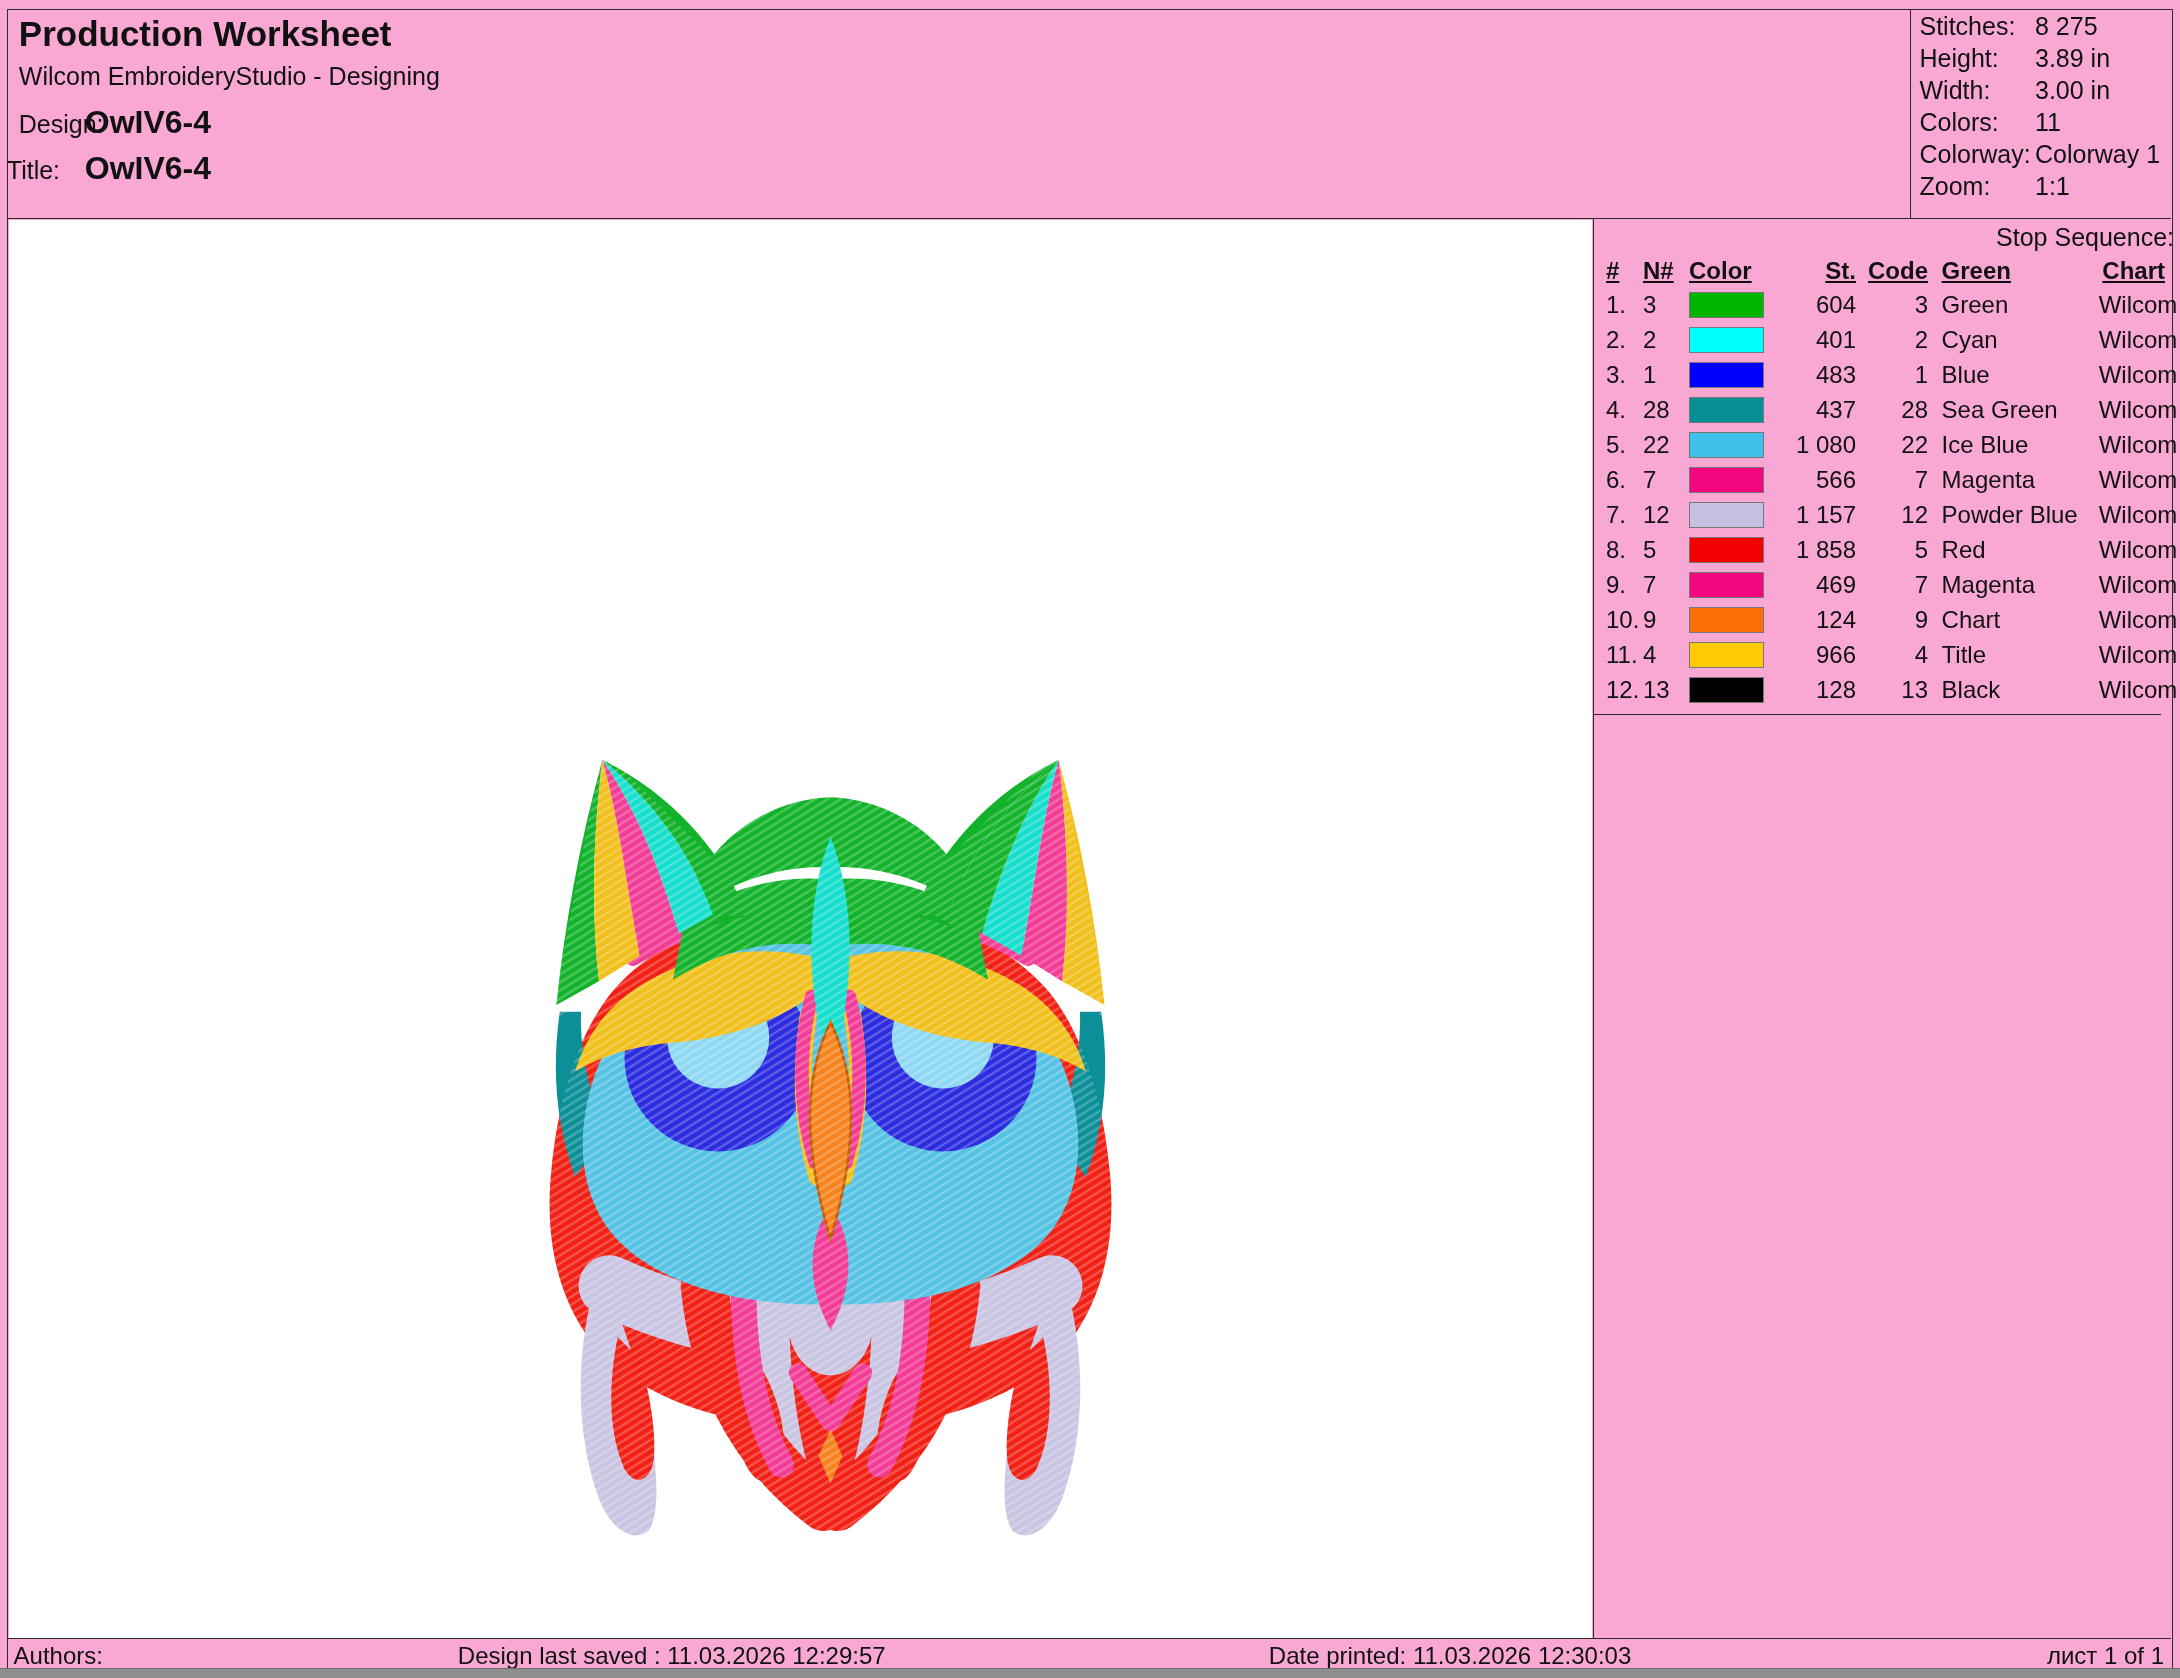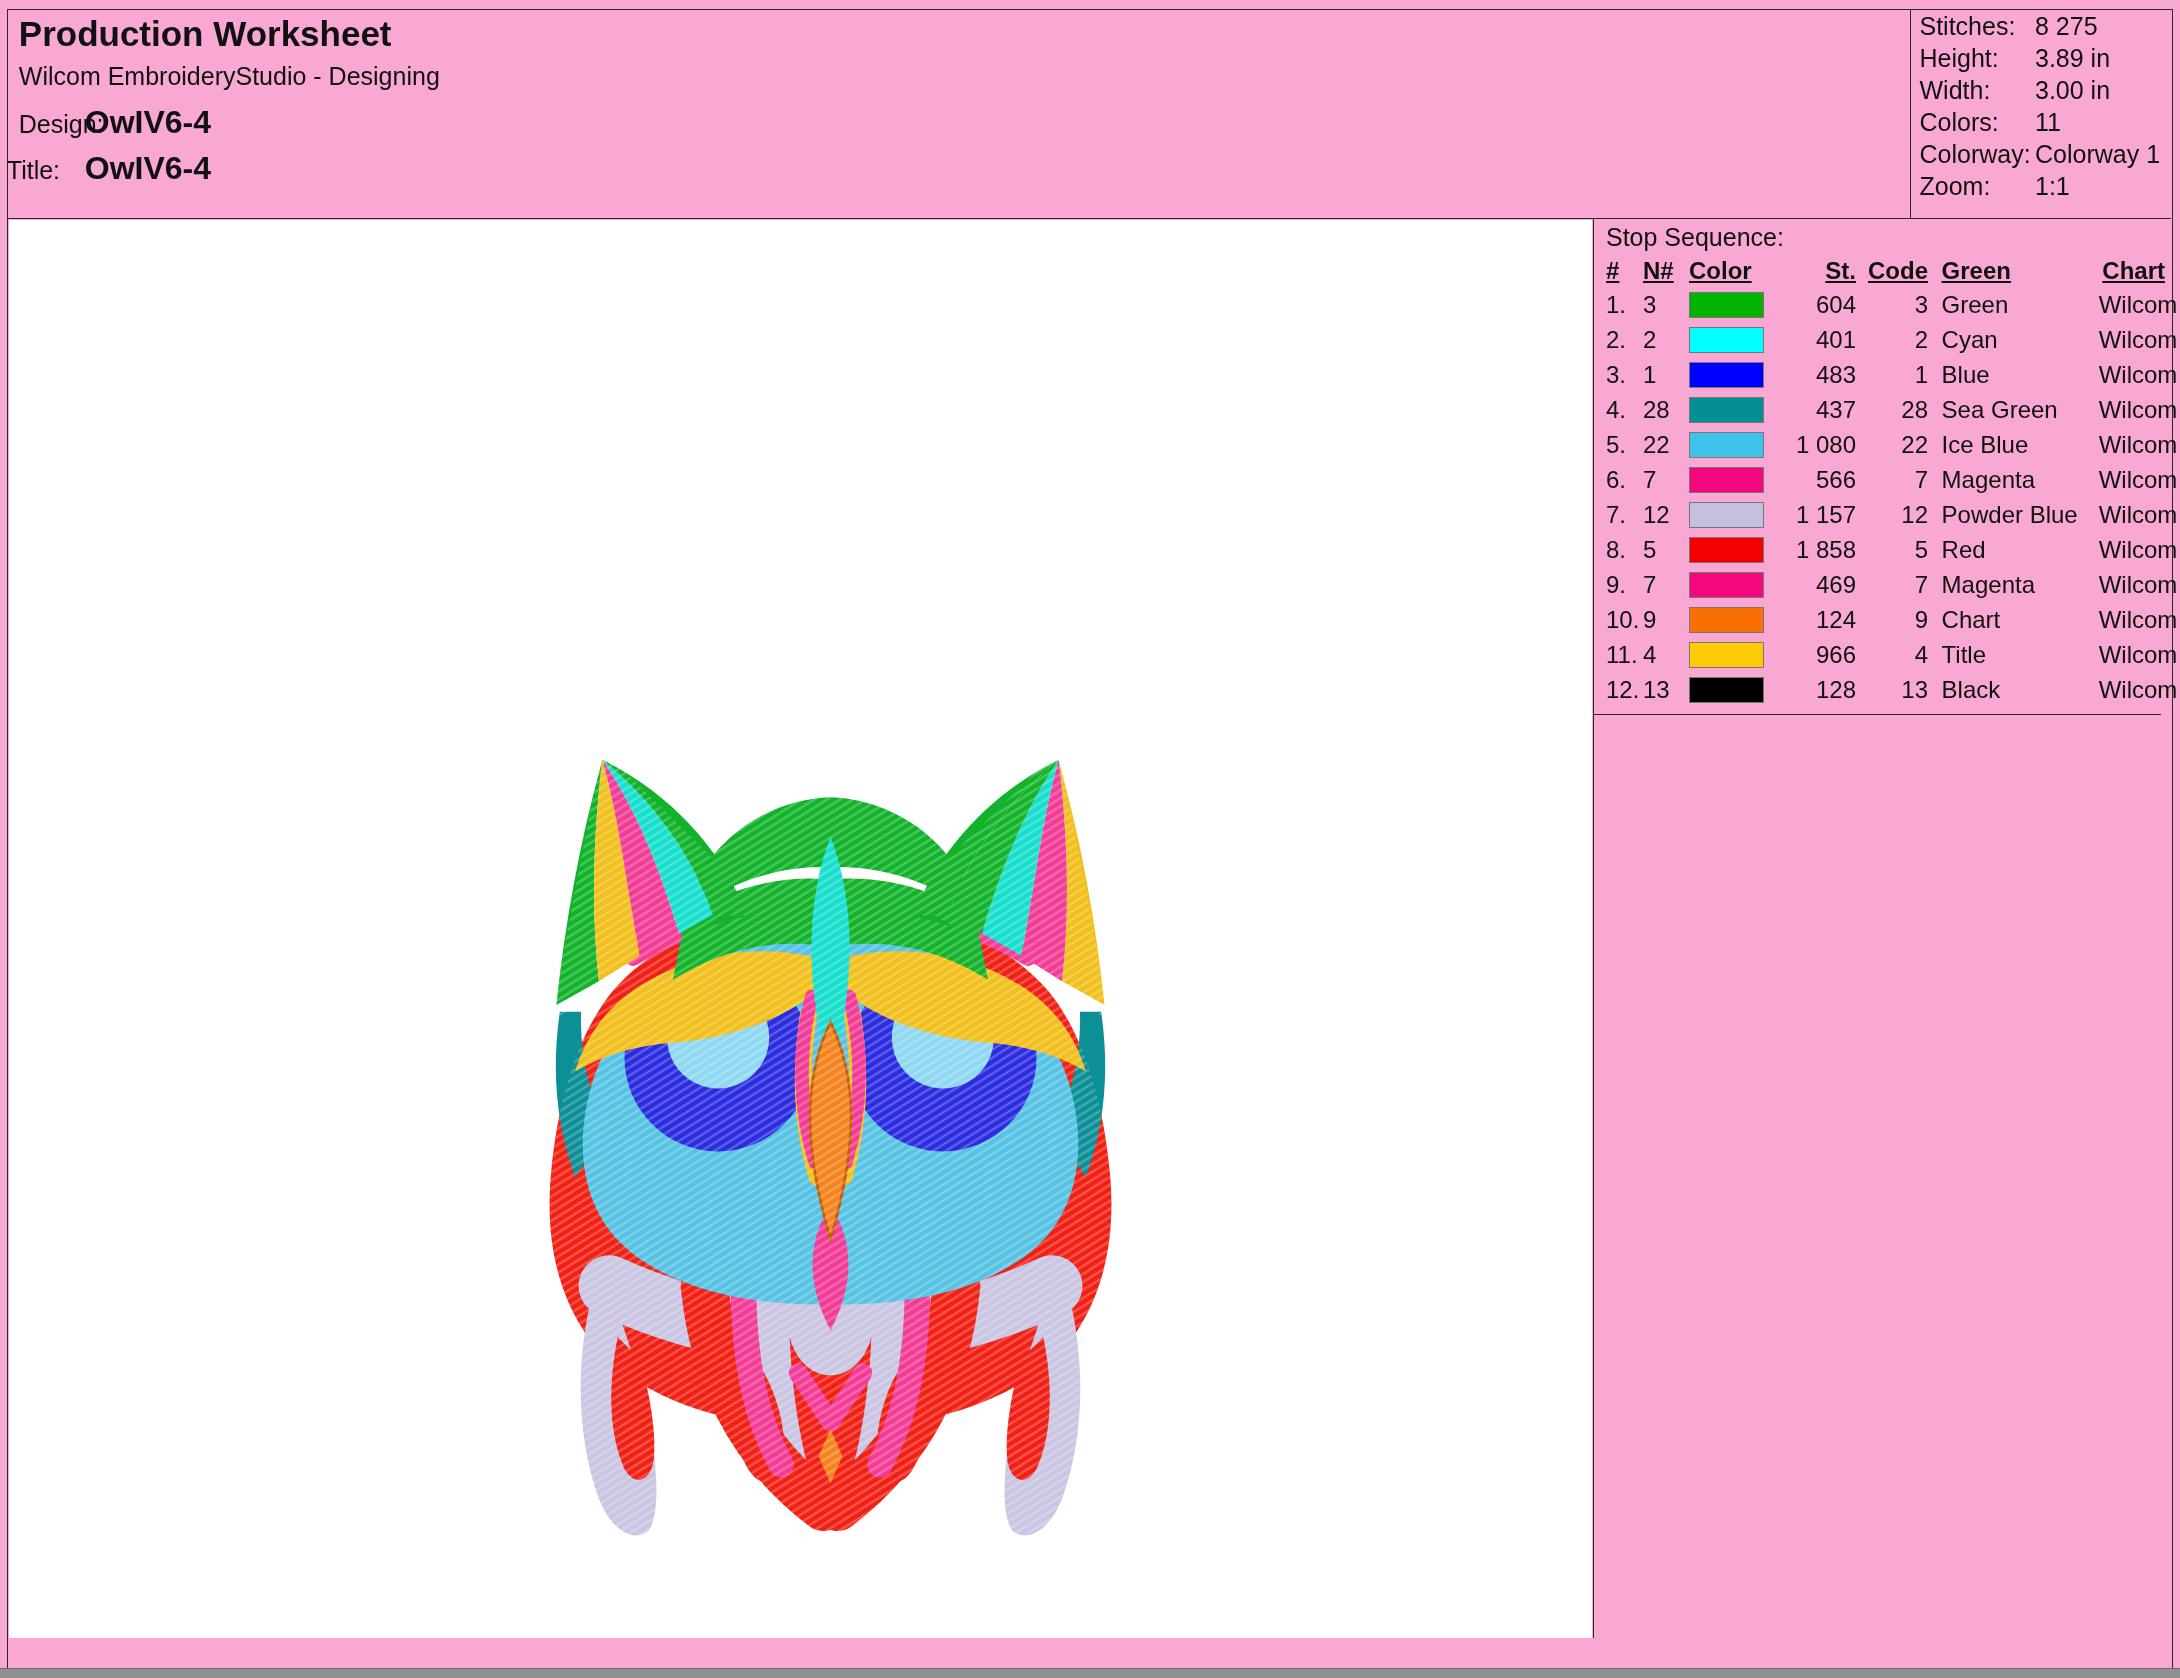--- a/index.html
+++ b/index.html
@@ -13,21 +13,21 @@
   .meta-label{position:absolute;font-size:25px;}
   .meta-value{position:absolute;font-size:32px;font-weight:bold;}
   
   .info-box{position:absolute;left:1910px;top:8.5px;width:264px;height:210px;border-left:1.7px solid #2a2a2a;box-sizing:border-box;padding-top:1.7px;}
   .info-row{position:relative;height:32px;font-size:25px;}
   .info-row .lbl{position:absolute;left:8.5px;top:1.7px;}
   .info-row .val{position:absolute;left:124px;top:1.7px;}
   
   .canvas{position:absolute;left:8.5px;top:220px;width:1583px;height:1418px;background:#fff;}
   .side-panel{position:absolute;left:1593px;top:218px;width:581px;height:1420px;border-left:1.7px solid #2a2a2a;box-sizing:border-box;}
-  .seq-title{font-size:25px;margin:5.1px 0 3.4px 12px;}
+  .seq-title{font-size:25px;margin:5.1px 0 3.4px 12px;text-align:right;}
   .seq-table{padding-left:12px;border-bottom:1.7px solid #2a2a2a;padding-bottom:6.8px;width:567px;box-sizing:border-box;}
   .seq-row{display:grid;grid-template-columns:37px 46px 82px 85px 72px 169px 68px;align-items:center;height:35px;font-size:24px;}
   .seq-head{height:32px;font-weight:bold;}
   .seq-head span{text-decoration:underline;}
   .c-st,.c-code{text-align:right;}
   .c-name{padding-left:13.6px;}
   .c-chart{padding-left:1.7px;text-align:left;}
   .seq-head .c-chart{padding-left:0;text-align:right;}
   .swatch{width:75px;height:25.6px;border:0.9px solid #777;box-sizing:border-box;}
   
@@ -332,15 +332,21 @@
             </div>
             <div class="c-st">128</div>
             <div class="c-code">13</div>
             <div class="c-name">Black</div>
             <div class="c-chart">Wilcom</div>
           </div>
         </div>
     </div>
   </div>
 
+  <div class="footer">
+    <span class="f-authors">Authors:</span>
+    <span class="f-saved">Design last saved : 11.03.2026 12:29:57</span>
+    <span class="f-printed">Date printed: 11.03.2026 12:30:03</span>
+    <span class="f-page">лист 1 of 1</span>
+  </div>
   <div class="bottom-strip"></div>
 </div>
 
 
 </body></html>

